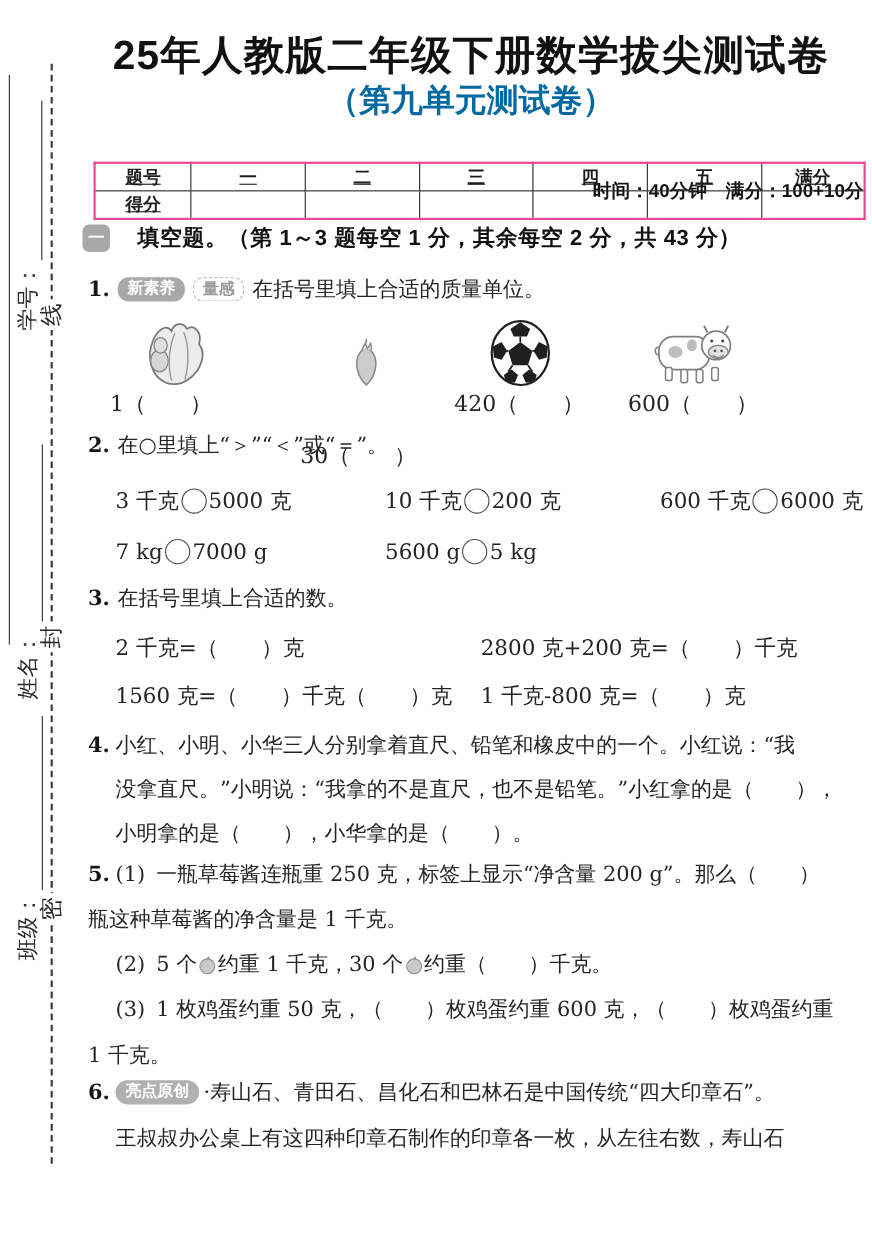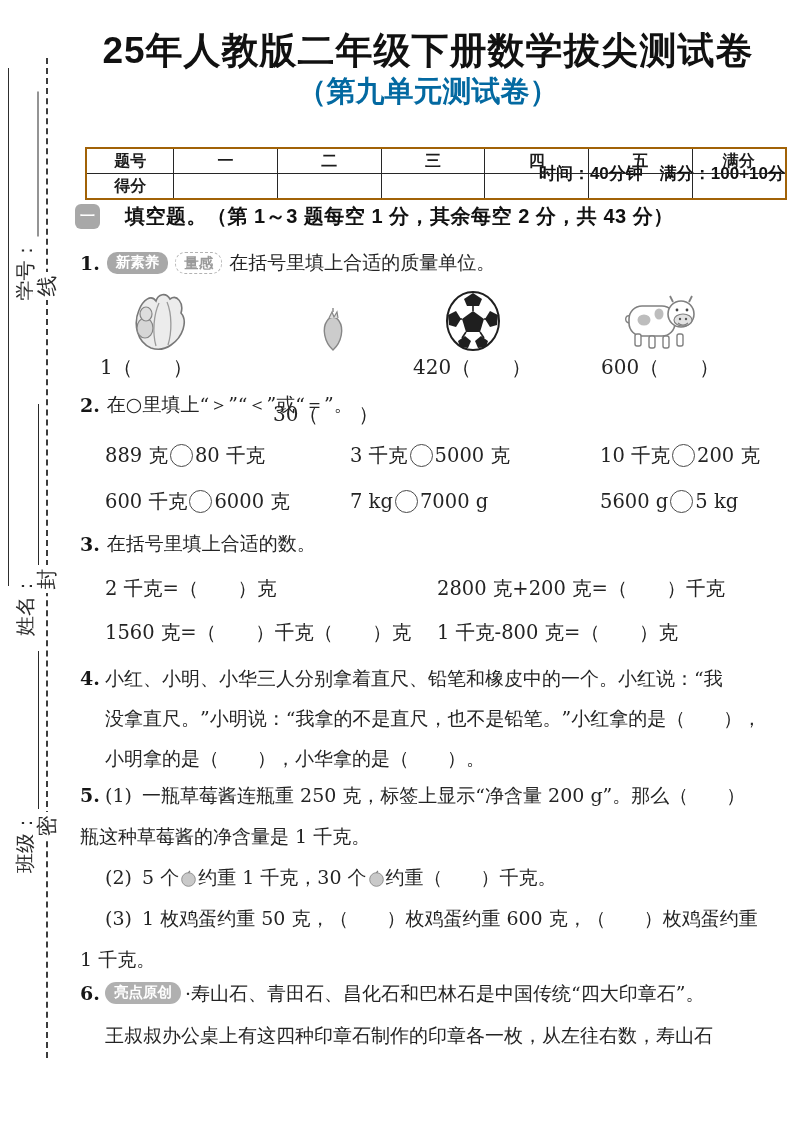--- a/index.html
+++ b/index.html
@@ -21,21 +21,21 @@
   .title{position:absolute;left:70px;top:26px;width:716px;text-align:center;
          font-size:37px;font-weight:900;letter-spacing:1px;color:#111;}
   .subtitle{position:absolute;left:70px;top:72px;width:716px;text-align:center;
             font-size:29px;font-weight:900;color:#0369a1;}
   .meta{position:absolute;left:85px;top:121px;width:700px;text-align:right;
         font-size:17px;font-weight:700;color:#111;margin-top:41px;}
 
   .score-table{position:absolute;left:85px;top:147px;width:702px;border-collapse:collapse;}
   .score-table td{border:1.5px solid #272727;height:22px;text-align:center;
                   font-family:"Liberation Sans", sans-serif;font-size:16px;font-weight:700;color:#1c1c1c;}
-  .score-table{border:2px solid #a16207;}
+  .score-table{border:2px solid #ec4899;text-decoration:underline;}
 
   
   .section-head{position:absolute;left:75px;top:203px;display:flex;align-items:center;gap:9px;}
   .num-badge{width:25px;height:25px;border-radius:6px;background:#a8a8a8;color:#fff;
              display:flex;align-items:center;justify-content:center;
              font-family:"Liberation Sans", sans-serif;font-size:15px;font-weight:700;}
   .section-title{font-size:20px;font-weight:800;color:#111;letter-spacing:0.5px;
                  font-family:"Liberation Sans", sans-serif;margin-left:16px;}
 
   
@@ -181,21 +181,21 @@
         <polygon points="3,25 11,21 16,29 11,37 4,35" fill="#1f1f1f"></polygon>
         <polygon points="53,25 45,21 40,29 45,37 52,35" fill="#1f1f1f"></polygon>
         <polygon points="13,51 20,46 26,51 23,58 15,57" fill="#1f1f1f"></polygon>
         <polygon points="43,51 36,46 30,51 33,58 41,57" fill="#1f1f1f"></polygon>
         <path d="M28,16 L28,21 M17,29 L11,29 M39,29 L45,29 M21,42 L17,48 M35,42 L39,48" stroke="#1f1f1f" stroke-width="1.6" fill="none"></path>
       </svg>
     </div>
     <div class="q1-label">420（　　）</div>
   </div>
 
-  <div class="q1-item" style="left:601px;top:288px;">
+  <div class="q1-item" style="left:571px;top:288px;">
     <div class="q1-icon">
       <svg width="78" height="58" viewBox="0 0 78 58">
         <path d="M8,22 C3,20 2,28 7,29" fill="none" stroke="#808080" stroke-width="1.4"></path>
         <rect x="7" y="12" width="46" height="30" rx="13" fill="#ffffff" stroke="#808080" stroke-width="1.6"></rect>
         <ellipse cx="22" cy="26" rx="6.5" ry="5.5" fill="#bdbdbd"></ellipse>
         <ellipse cx="37" cy="20" rx="4.5" ry="5.5" fill="#bdbdbd"></ellipse>
         <rect x="13" y="40" width="6" height="12" rx="2" fill="#fff" stroke="#808080" stroke-width="1.4"></rect>
         <rect x="27" y="42" width="6" height="12" rx="2" fill="#fff" stroke="#808080" stroke-width="1.4"></rect>
         <rect x="41" y="42" width="6" height="12" rx="2" fill="#fff" stroke="#808080" stroke-width="1.4"></rect>
         <rect x="55" y="40" width="6" height="12" rx="2" fill="#fff" stroke="#808080" stroke-width="1.4"></rect>
@@ -211,25 +211,20 @@
     </div>
     <div class="q1-label">600（　　）</div>
   </div>
 
   <div class="qrow" style="left:80px;top:392px;">
     <span class="qnum">2.</span>
     <span class="qtext">在○里填上“＞”“＜”或“＝”。</span>
   </div>
   <div class="cmp-grid">
     <div class="cmp">
-        <span>889 克</span>
-        <span class="circle"></span>
-        <span>80 千克</span>
-      </div>
-    <div class="cmp">
         <span>3 千克</span>
         <span class="circle"></span>
         <span>5000 克</span>
       </div>
     <div class="cmp">
         <span>10 千克</span>
         <span class="circle"></span>
         <span>200 克</span>
       </div>
     <div class="cmp">

